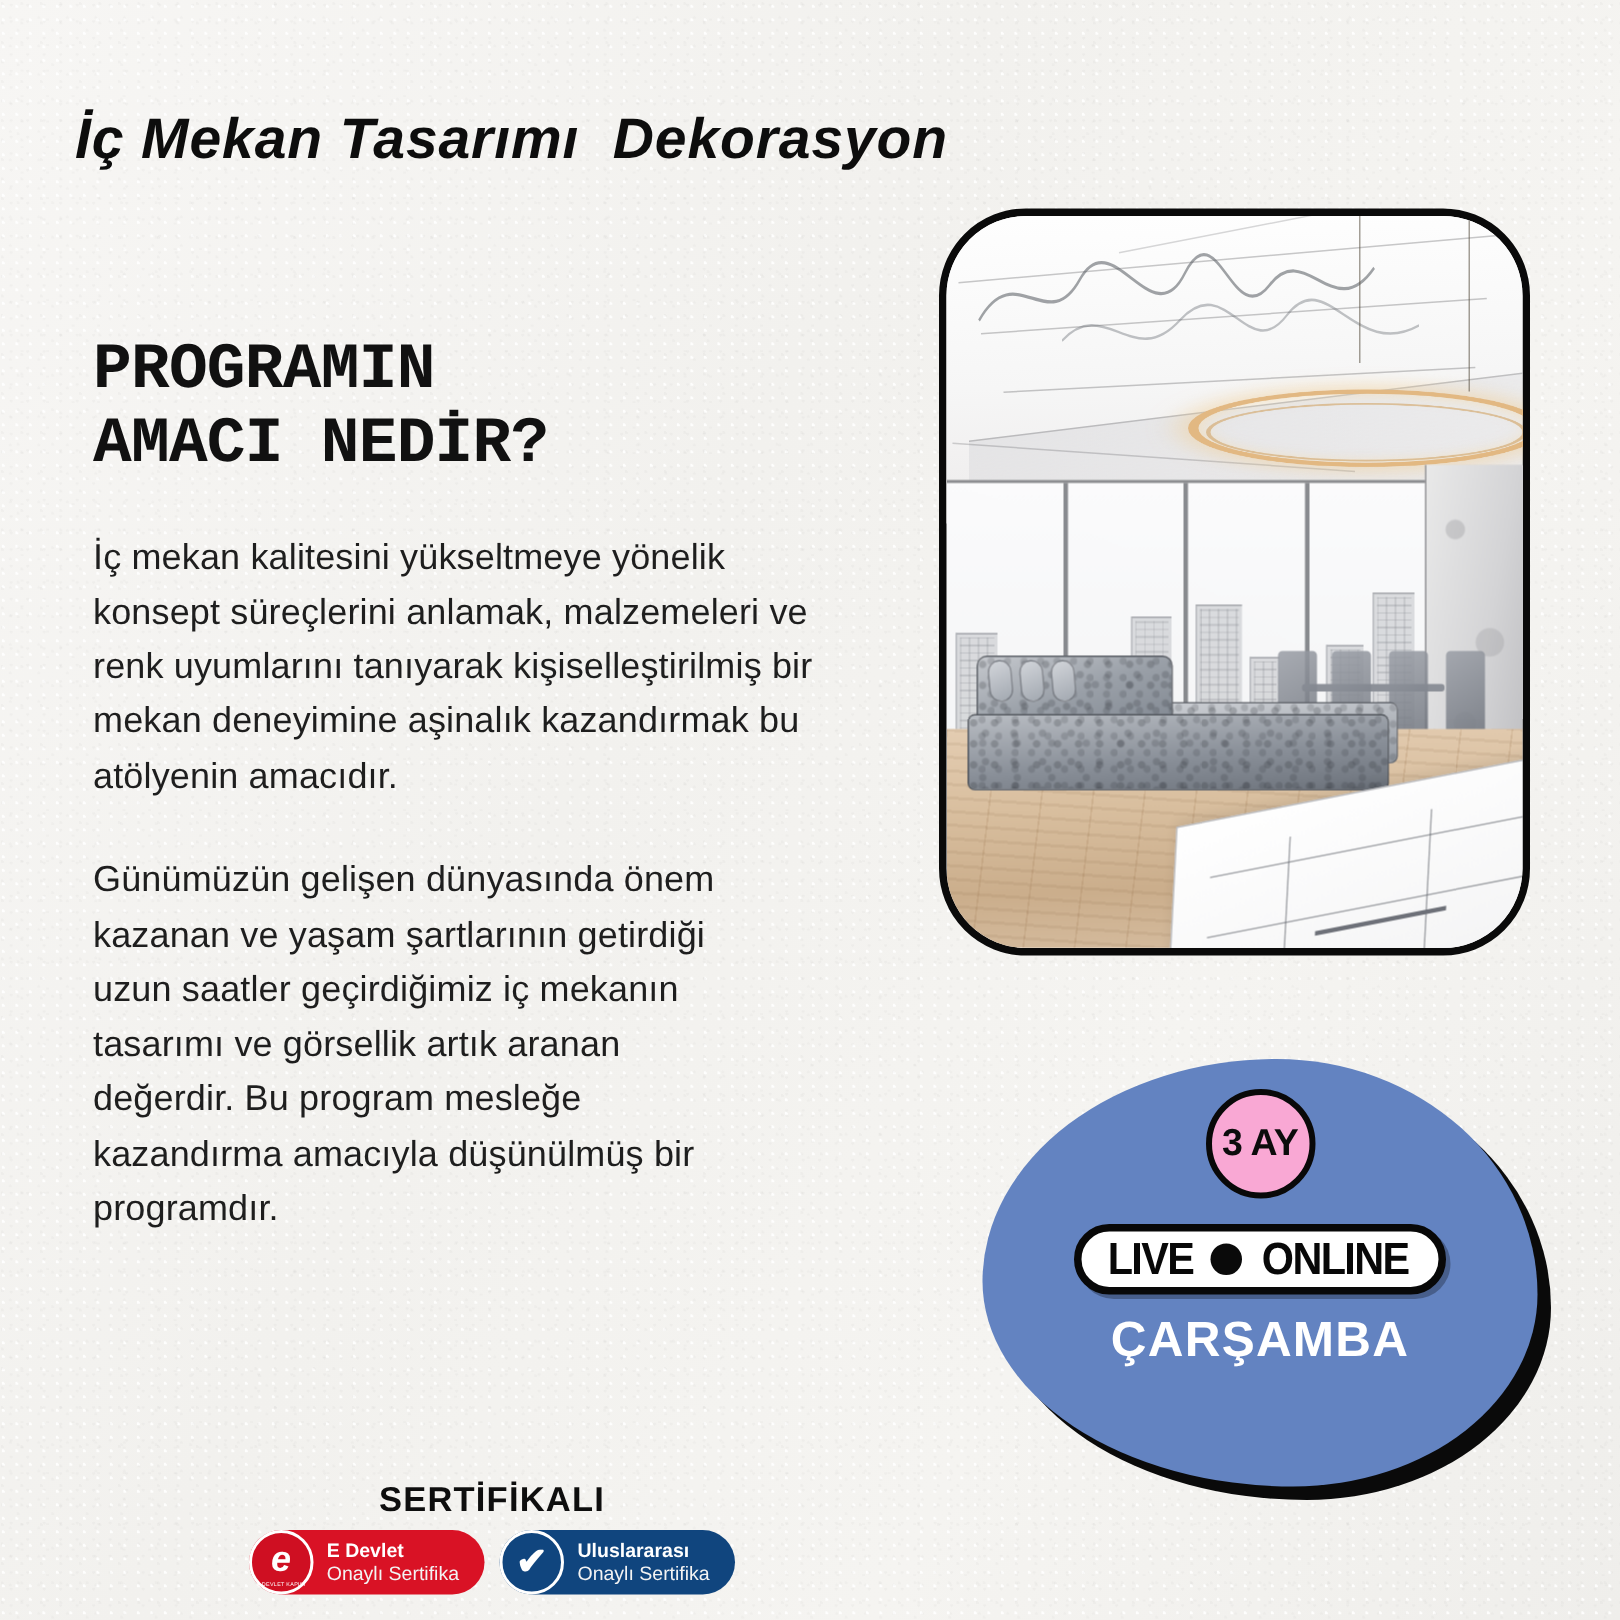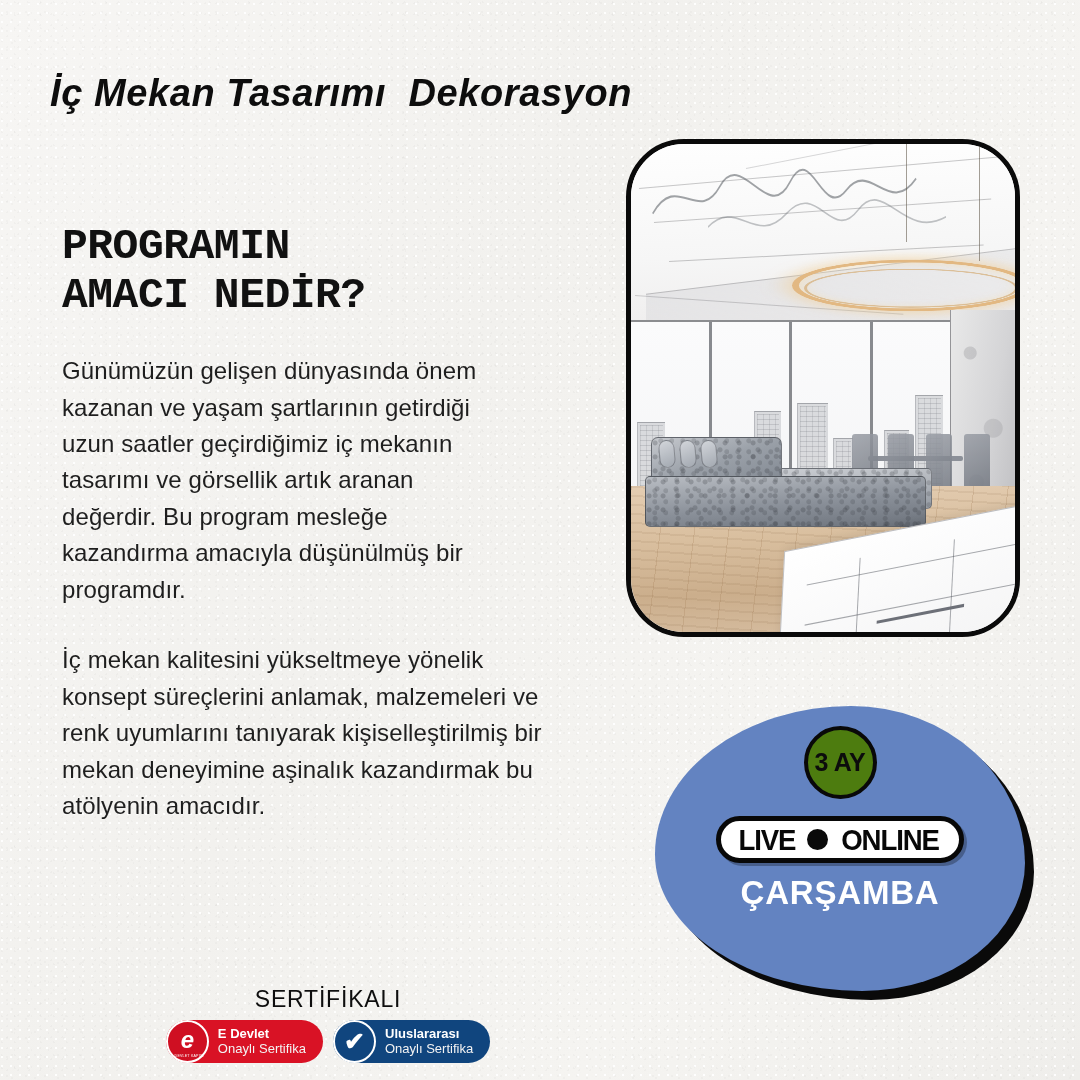--- a/index.html
+++ b/index.html
@@ -210,21 +210,21 @@
     border-radius:53% 47% 44% 56% / 52% 55% 45% 48%;
   }
   .blob-shadow { background:#0a0a0a; transform:translate(9px,9px); }
   .blob-main { background:#6383c1; }
   .blob-content {
     position:absolute; inset:0; display:flex; flex-direction:column;
     align-items:center; padding-top:20px;
   }
   .months-circle {
     width:73px; height:73px; border-radius:50%;
-    background:#4d7c0f; border:4px solid #090909;
+    background:#f9a8d4; border:4px solid #090909;
     display:flex; align-items:center; justify-content:center;
     font-size:25px; font-weight:bold; color:#0c0c0c; letter-spacing:-0.4px;
   }
   .live-pill {
     margin-top:17px; height:47px; padding:0 15px;
     background:#ffffff; border:5px solid #080808; border-radius:26px;
     display:flex; align-items:center; gap:9px;
     box-shadow:3px 3px 0 rgba(0,0,0,0.28);
   }
   .live-word, .online-word {
@@ -241,21 +241,21 @@
     letter-spacing:0.8px;
   }
 
   
   .cert-block {
     position:absolute; left:0; right:0; bottom:17px;
     display:flex; flex-direction:column; align-items:center;
   }
   .cert-block.shifted { transform:translateX(-212px); }
   .cert-title {
-    font-size:23px; font-weight:normal; color:#0e0e0e;
+    font-size:23px; font-weight:bold; color:#0e0e0e;
     letter-spacing:0.8px; margin-bottom:7px;
   }
   .cert-row { display:flex; gap:10px; }
   .cert-badge {
     height:43px; border-radius:22px; display:flex; align-items:center;
     padding-right:17px; position:relative; min-width:148px;
   }
   .cert-badge.red { background:#d91225; }
   .cert-badge.blue { background:#10457e; }
   .cert-mark {
@@ -281,22 +281,22 @@
 </head>
 <body>
 
 <div class="header">
   <div class="brand-title">İç Mekan Tasarımı  Dekorasyon</div>
 </div>
 
 <div class="left-col">
   <h1 class="section-heading">PROGRAMIN
 AMACI NEDİR?</h1>
+  <p class="body-para para-2">İç mekan kalitesini yükseltmeye yönelik konsept süreçlerini anlamak, malzemeleri ve renk uyumlarını tanıyarak kişiselleştirilmiş bir mekan deneyimine aşinalık kazandırmak bu atölyenin amacıdır.</p>
   <p class="body-para para-1">Günümüzün gelişen dünyasında önem kazanan ve yaşam şartlarının getirdiği uzun saatler geçirdiğimiz iç mekanın tasarımı ve görsellik artık aranan değerdir. Bu program mesleğe kazandırma amacıyla düşünülmüş bir programdır.</p>
-  <p class="body-para para-2">İç mekan kalitesini yükseltmeye yönelik konsept süreçlerini anlamak, malzemeleri ve renk uyumlarını tanıyarak kişiselleştirilmiş bir mekan deneyimine aşinalık kazandırmak bu atölyenin amacıdır.</p>
 </div>
 
 <div class="image-panel">
   <div class="img-stage">
 
     <div class="ceil"></div>
     <div class="ceil-plane"></div>
     <div class="ceil-line" style="left:2%;top:9%;width:94%;transform:rotate(-5deg);"></div>
     <div class="ceil-line" style="left:6%;top:16%;width:88%;transform:rotate(-4deg);"></div>
     <div class="ceil-line" style="left:10%;top:24%;width:82%;transform:rotate(-3deg);"></div>

